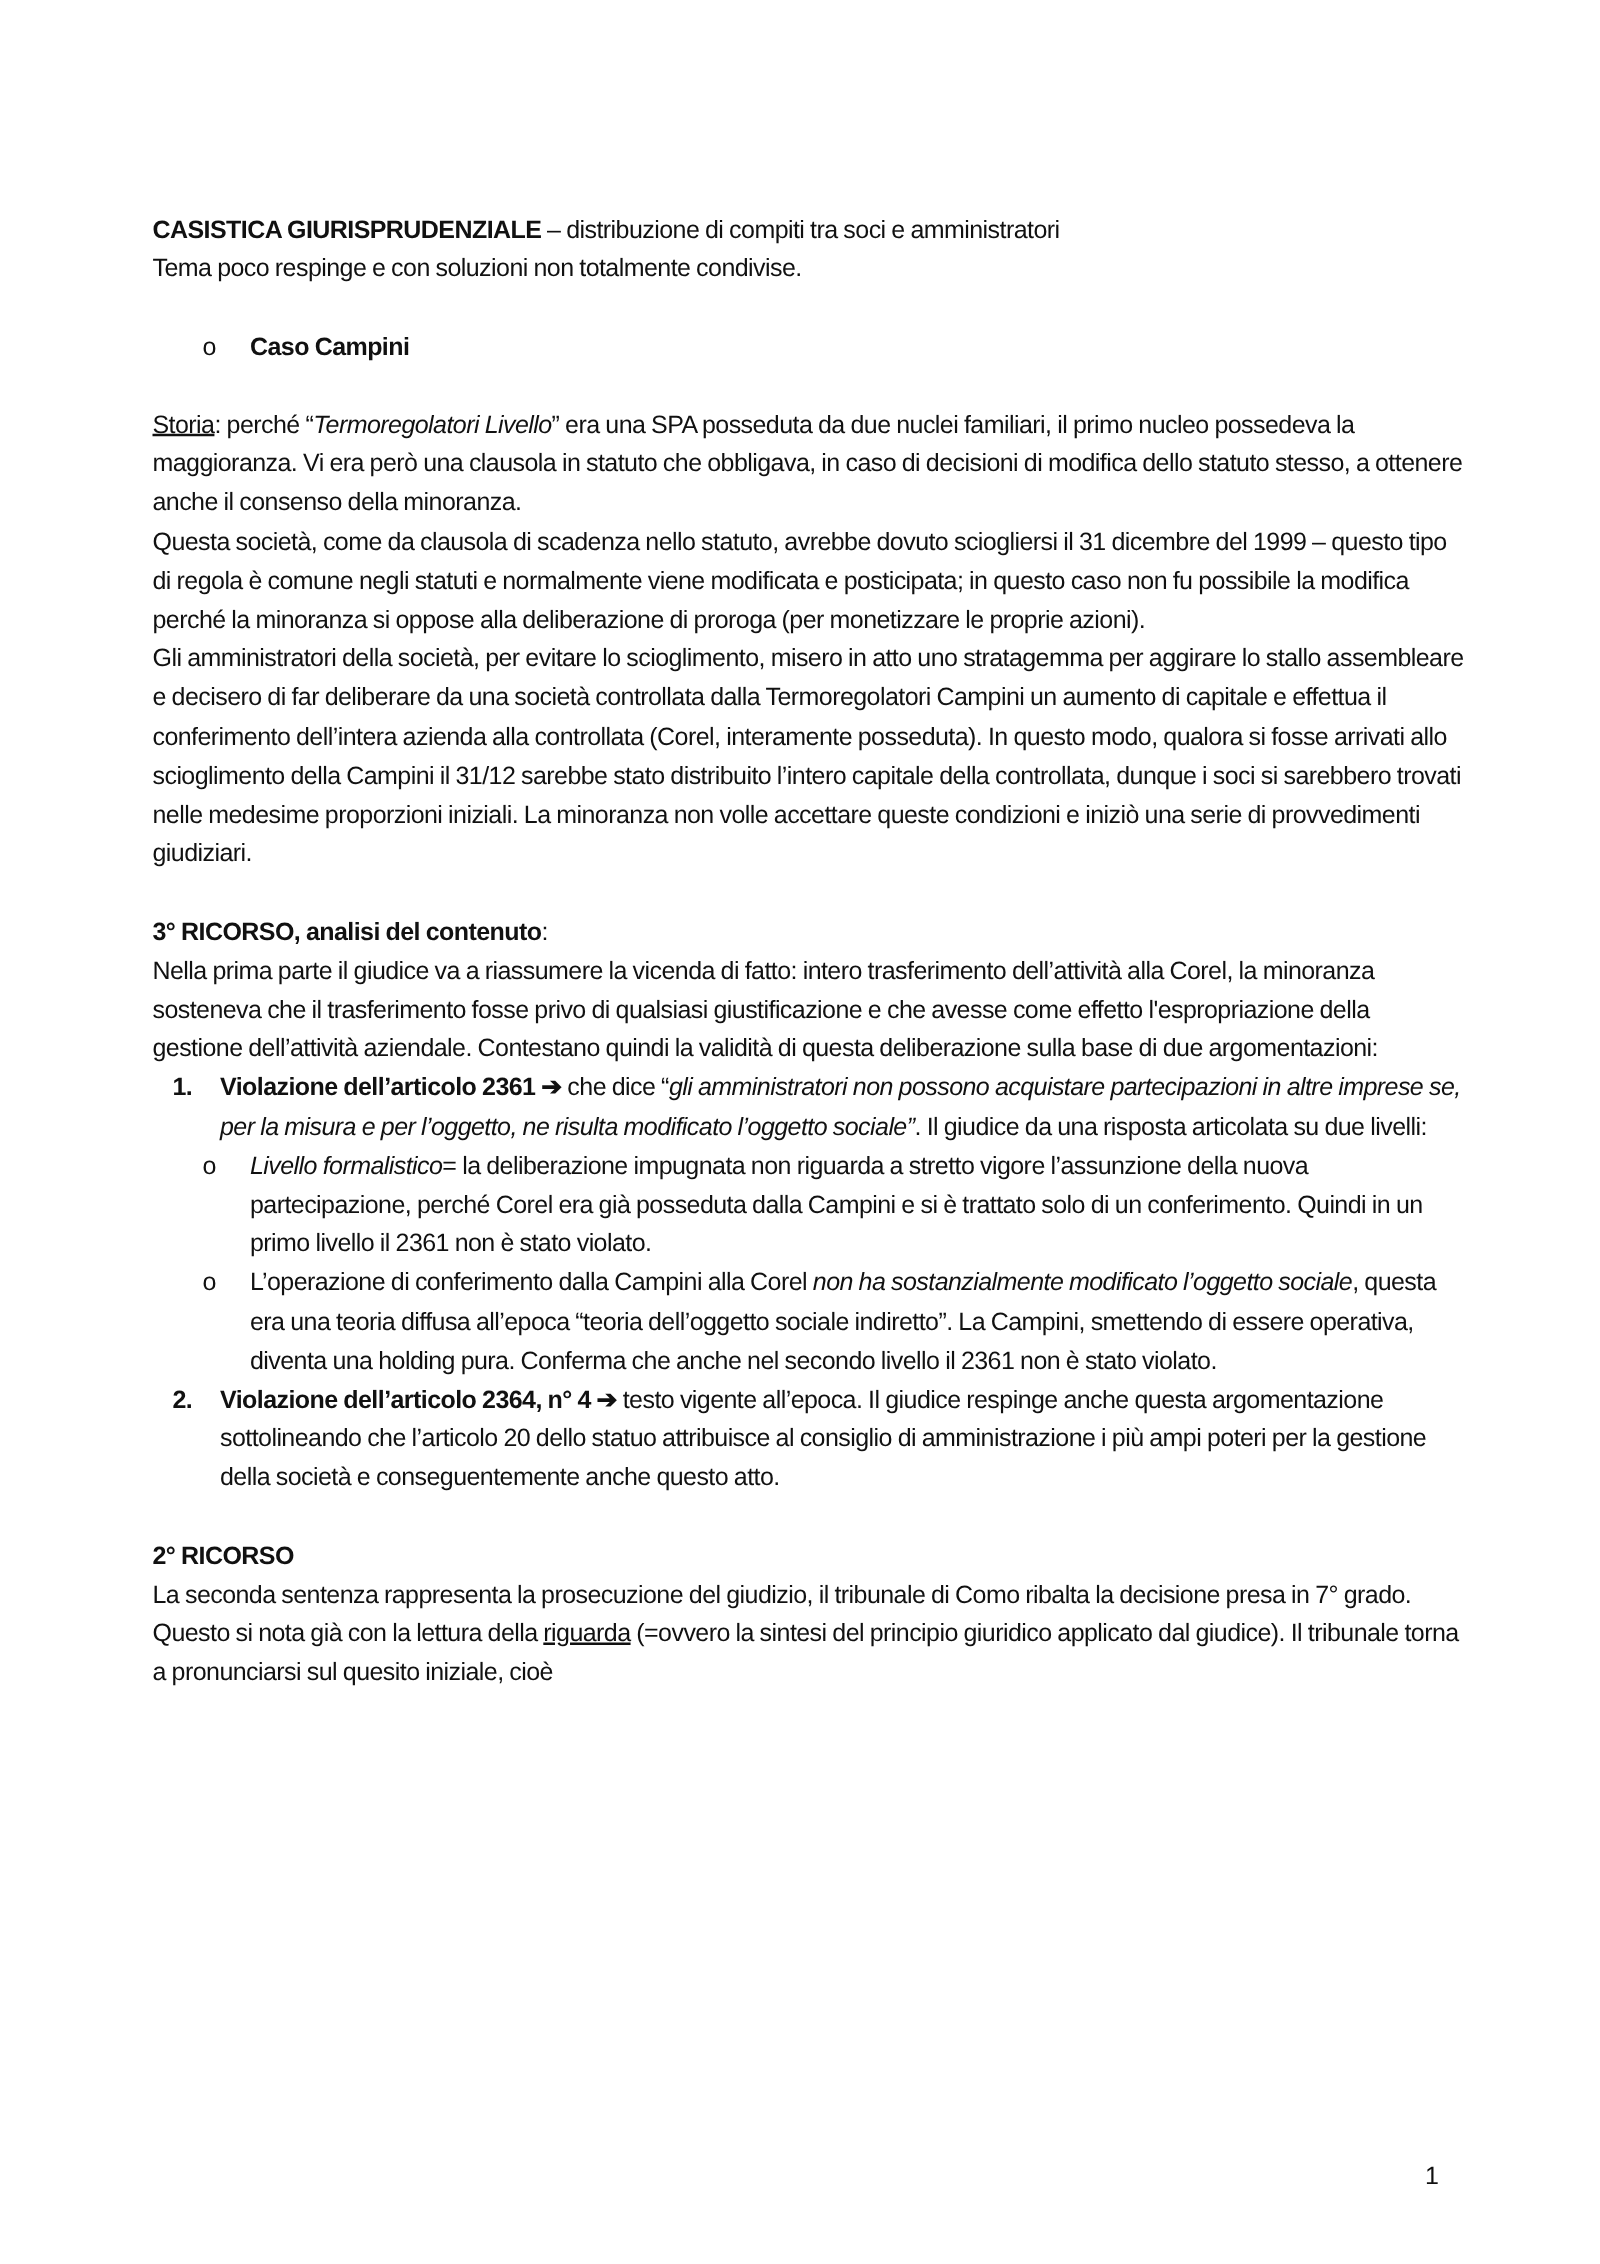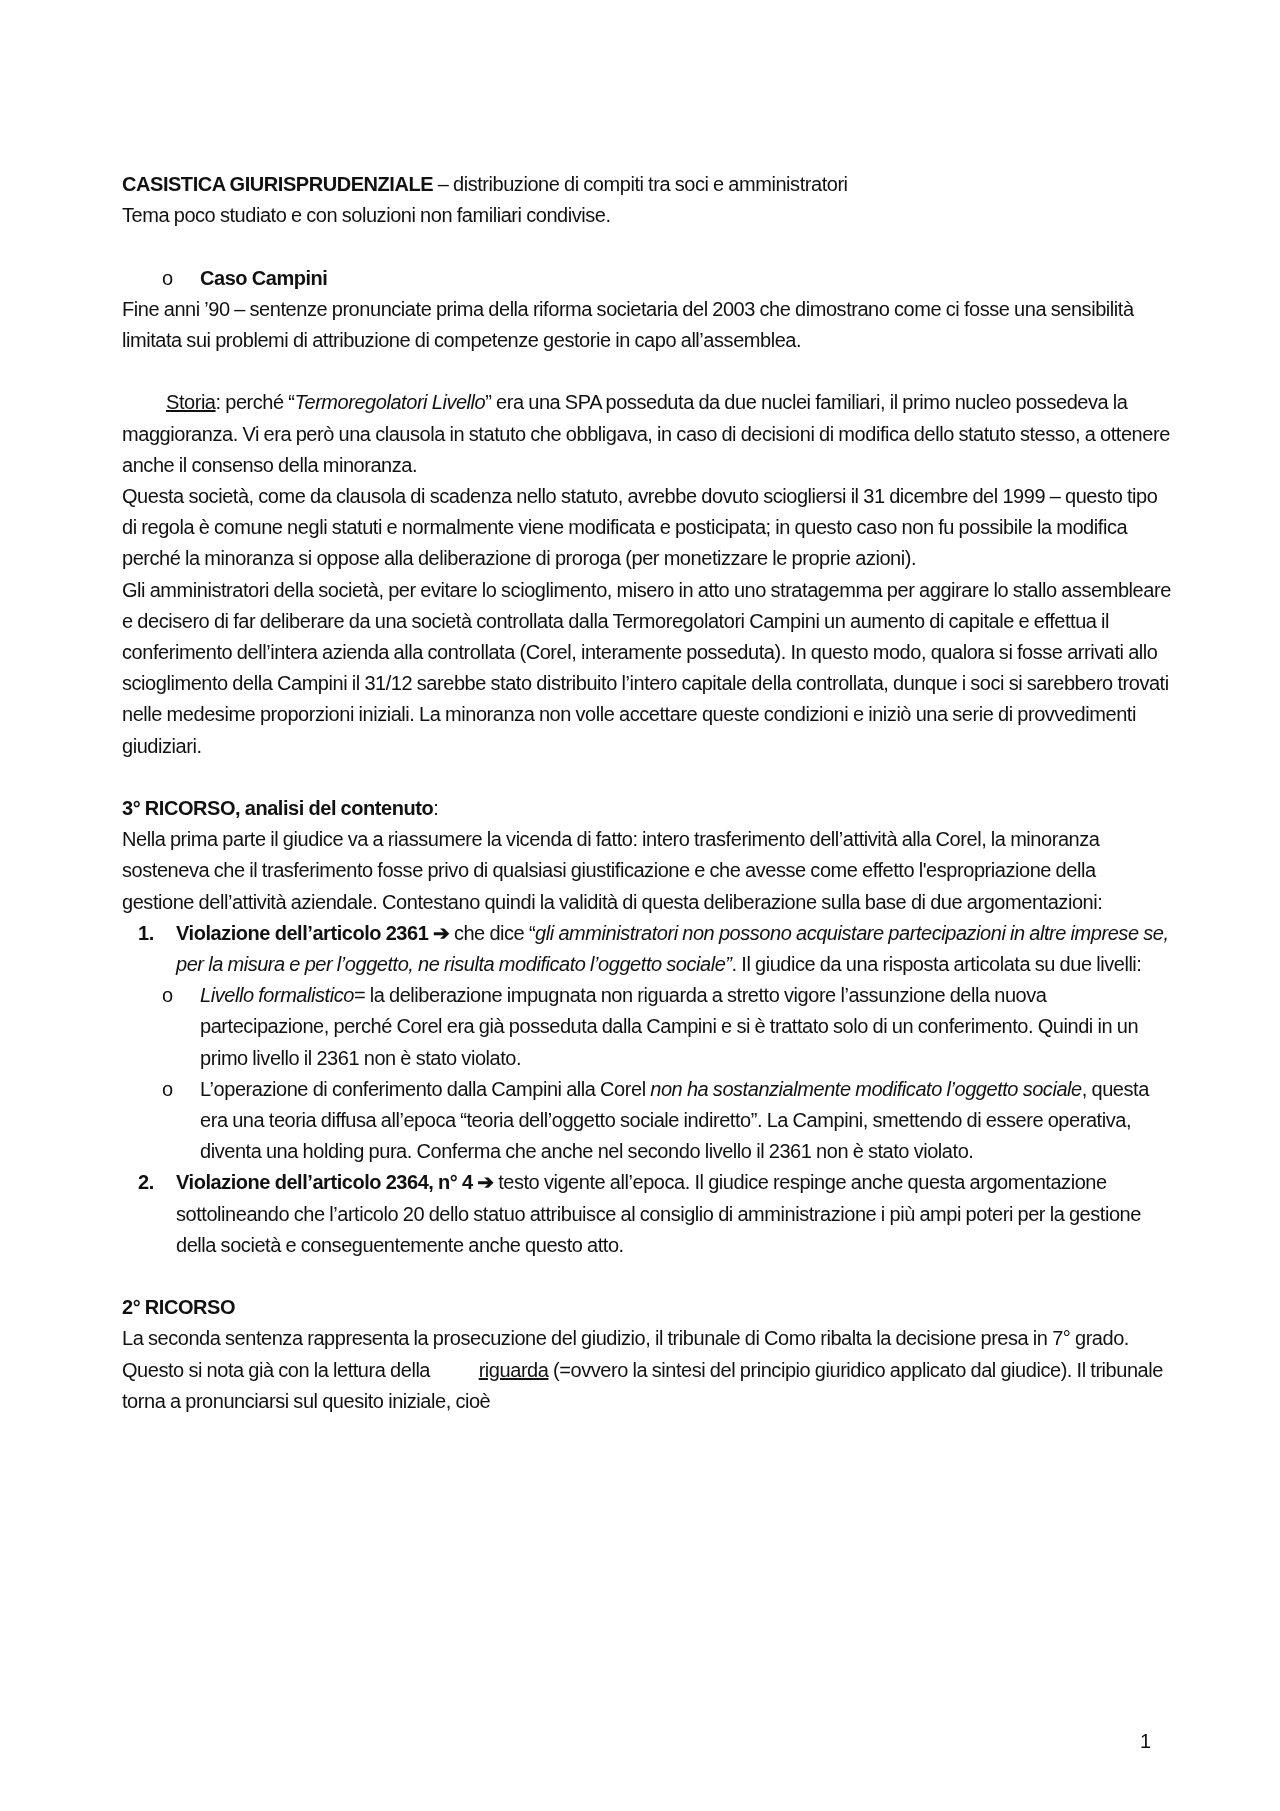--- a/index.html
+++ b/index.html
@@ -10,44 +10,43 @@
   .content {
     position: absolute; left: 122px; top: 153px; width: 1050px;
     font-family: "Liberation Sans", sans-serif;
     font-size: 20px; line-height: 31.2px; color: #111;
     letter-spacing: -0.45px; word-spacing: -0.5px;
   }
   p { margin: 0; }
   .gap { height: 31.2px; }
   b { font-weight: bold; }
   i { font-style: italic; }
-  u { text-decoration: underline; margin-left: 44px; }
+  u { text-decoration: underline; }
   .sub-head { position: relative; padding-left: 78px; }
   .sub-head .bul { position: absolute; left: 40px; top: 0; }
   .ol-item { position: relative; padding-left: 54px; }
   .ol-item .num { position: absolute; left: 16px; top: 0; font-weight: bold; }
   .ul-item { position: relative; padding-left: 78px; }
   .ul-item .bul { position: absolute; left: 40px; top: 0; }
   .page-num {
     position: absolute; left: 1140px; top: 1714px;
     font-family: "Liberation Sans", sans-serif; font-size: 20px; color: #111;
   }
 </style>
 </head>
 <body>
 
 <div class="page">
   <div class="content">
 
     <p><b>CASISTICA GIURISPRUDENZIALE</b><span> – distribuzione di compiti tra soci e amministratori</span></p>
-    <p>Tema poco studiato e con soluzioni non familiari condivise.</p>
+    <p>Tema poco respinge e con soluzioni non totalmente condivise.</p>
     <div class="gap"></div>
 
     <p class="sub-head"><span class="bul">o</span><b>Caso Campini</b></p>
-    <p>Fine anni ’90 – sentenze pronunciate prima della riforma societaria del 2003 che dimostrano come ci fosse una sensibilità limitata sui problemi di attribuzione di competenze gestorie in capo all’assemblea.</p>
     <div class="gap"></div>
 
     <p><u>Storia</u><span>: perché “</span><i>Termoregolatori Livello</i><span>” era una SPA posseduta da due nuclei familiari, il primo nucleo possedeva la maggioranza. Vi era però una clausola in statuto che obbligava, in caso di decisioni di modifica dello statuto stesso, a ottenere anche il consenso della minoranza.</span></p>
     <p>Questa società, come da clausola di scadenza nello statuto, avrebbe dovuto sciogliersi il 31 dicembre del 1999 – questo tipo di regola è comune negli statuti e normalmente viene modificata e posticipata; in questo caso non fu possibile la modifica perché la minoranza si oppose alla deliberazione di proroga (per monetizzare le proprie azioni).</p>
     <p>Gli amministratori della società, per evitare lo scioglimento, misero in atto uno stratagemma per aggirare lo stallo assembleare e decisero di far deliberare da una società controllata dalla Termoregolatori Campini un aumento di capitale e effettua il conferimento dell’intera azienda alla controllata (Corel, interamente posseduta). In questo modo, qualora si fosse arrivati allo scioglimento della Campini il 31/12 sarebbe stato distribuito l’intero capitale della controllata, dunque i soci si sarebbero trovati nelle medesime proporzioni iniziali. La minoranza non volle accettare queste condizioni e iniziò una serie di provvedimenti giudiziari.</p>
     <div class="gap"></div>
 
     <p><b>3° RICORSO, analisi del contenuto</b><span>:</span></p>
     <p>Nella prima parte il giudice va a riassumere la vicenda di fatto: intero trasferimento dell’attività alla Corel, la minoranza sosteneva che il trasferimento fosse privo di qualsiasi giustificazione e che avesse come effetto l'espropriazione della gestione dell’attività aziendale. Contestano quindi la validità di questa deliberazione sulla base di due argomentazioni:</p>
 

